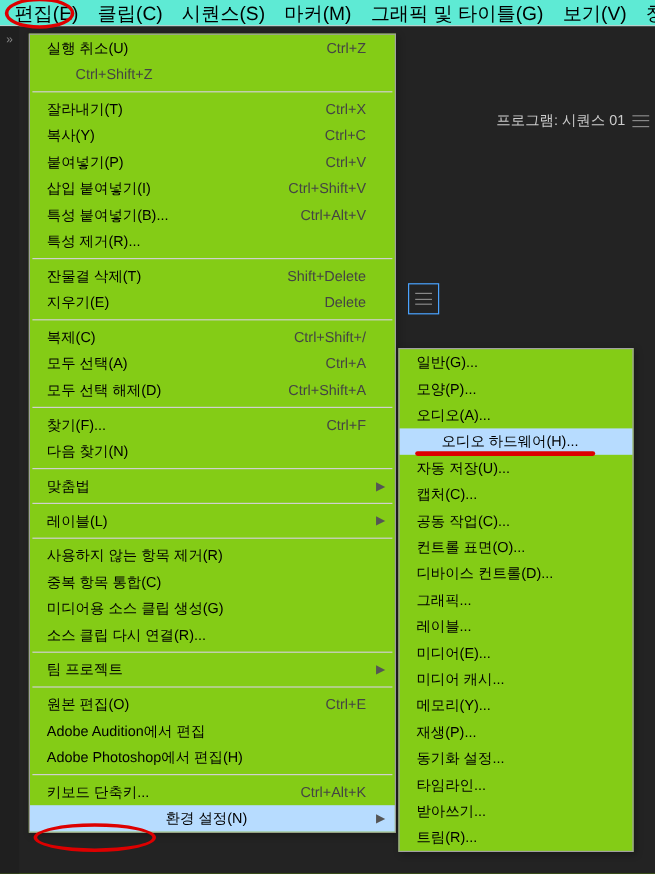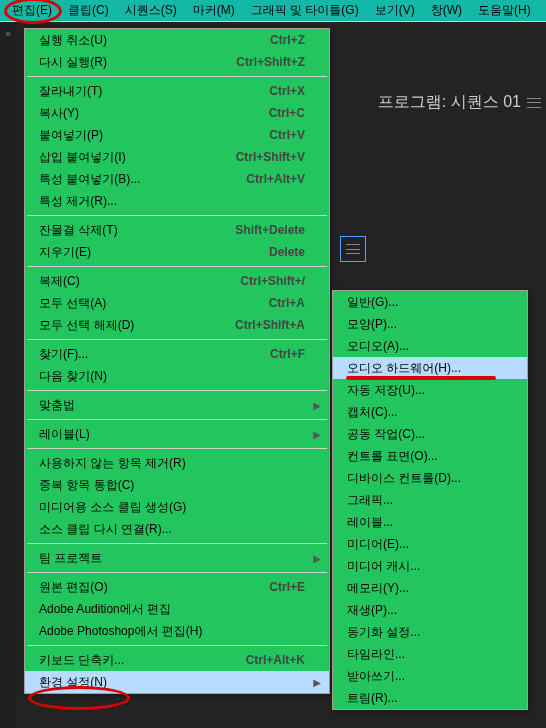--- a/index.html
+++ b/index.html
@@ -1,41 +1,41 @@
 <!DOCTYPE html>
 <html><head>
   <meta charset="utf-8">
   <style>
     * { margin: 0; padding: 0; box-sizing: border-box; font-family: "Malgun Gothic", "Segoe UI", sans-serif; }
     body { width: 546px; height: 728px; background: #1a1a1a; overflow: hidden; position: relative; }
 
-    .menubar { background: #14b8a6; height: 22px; display: flex; align-items: center; padding: 0 4px; font-size: 12px; border-bottom: 1px solid #ccc; }
+    .menubar { background: #5eead4; height: 22px; display: flex; align-items: flex-start; padding: 0 4px; font-size: 16px; border-bottom: 1px solid #ccc; }
     .menubar-item { padding: 2px 8px; cursor: default; white-space: nowrap; }
 
     .annotation-oval { position: absolute; border: 3px solid #d00; border-radius: 50%; pointer-events: none; z-index: 100; }
     .annotation-line { position: absolute; background: #d00; height: 4px; border-radius: 2px; pointer-events: none; z-index: 100; }
 
     .dark-bg { position: absolute; top: 22px; left: 0; right: 0; bottom: 0; background: #232323; }
 
     .dark-tabs { position: absolute; left: 0; top: 0; bottom: 0; width: 16px; background: #1f1f1f; color: #888; display: flex; flex-direction: column; align-items: center; padding-top: 6px; font-size: 10px; gap: 30px; }
 
-    .program-panel { position: absolute; right: 5px; top: 70px; color: #ccc; font-size: 16px; display: flex; align-items: center; gap: 6px; }
+    .program-panel { position: absolute; right: 5px; top: 70px; color: #ccc; font-size: 12px; display: flex; align-items: center; gap: 6px; }
     .hamburger { width: 14px; height: 10px; display: inline-flex; flex-direction: column; justify-content: space-between; }
     .hamburger span { height: 1px; background: #888; }
 
     .icon-box { position: absolute; left: 340px; top: 214px; width: 26px; height: 26px; border: 1px solid #4aa3ff; display:flex; align-items:center; justify-content:center;}
 
-    .dropdown { position: absolute; background: #22c55e; border: 1px solid #a0a0a0; box-shadow: 2px 2px 6px rgba(0,0,0,.3); font-size: 12px; }
+    .dropdown { position: absolute; background: #84cc16; border: 1px solid #a0a0a0; box-shadow: 2px 2px 6px rgba(0,0,0,.3); font-size: 12px; }
     .dropdown-main { left: 24px; top: 28px; width: 306px; }
     .dropdown-sub { left: 332px; top: 290px; width: 196px; }
 
     .menu-row { display: flex; align-items: center; height: 22px; padding: 0 24px 0 14px; cursor: default; position: relative; white-space: nowrap; }
-    .menu-row.highlighted { background: #b7dcff; }
+    .menu-row.highlighted { background: #b7dcff; text-align: center; }
     .menu-label { flex: 1; }
-    .menu-shortcut { color: #444; margin-left: 24px; font-weight: bold; }
+    .menu-shortcut { color: #444; margin-left: 24px; }
     .menu-arrow { position: absolute; right: 8px; color: #555; font-size: 10px; }
     .menu-sep { height: 1px; background: #d0d0d0; margin: 3px 2px; }
   </style>
 </head>
 <body>
 
 <div class="dark-bg">
   <div class="dark-tabs">
     <span>»</span>
   </div>
@@ -66,21 +66,20 @@
   <div class="menubar-item">창(W)</div>
   <div class="menubar-item">도움말(H)</div>
 </div>
 
 <div class="dropdown dropdown-main" id="main-menu">
     <div class="menu-row">
       <span class="menu-label">실행 취소(U)</span>
       <span class="menu-shortcut">Ctrl+Z</span>
     </div>
     <div class="menu-row">
-      <span class="menu-label">다시 실행(R)</span>
       <span class="menu-shortcut">Ctrl+Shift+Z</span>
     </div>
     <div class="menu-sep"></div>
     <div class="menu-row">
       <span class="menu-label">잘라내기(T)</span>
       <span class="menu-shortcut">Ctrl+X</span>
     </div>
     <div class="menu-row">
       <span class="menu-label">복사(Y)</span>
       <span class="menu-shortcut">Ctrl+C</span>

